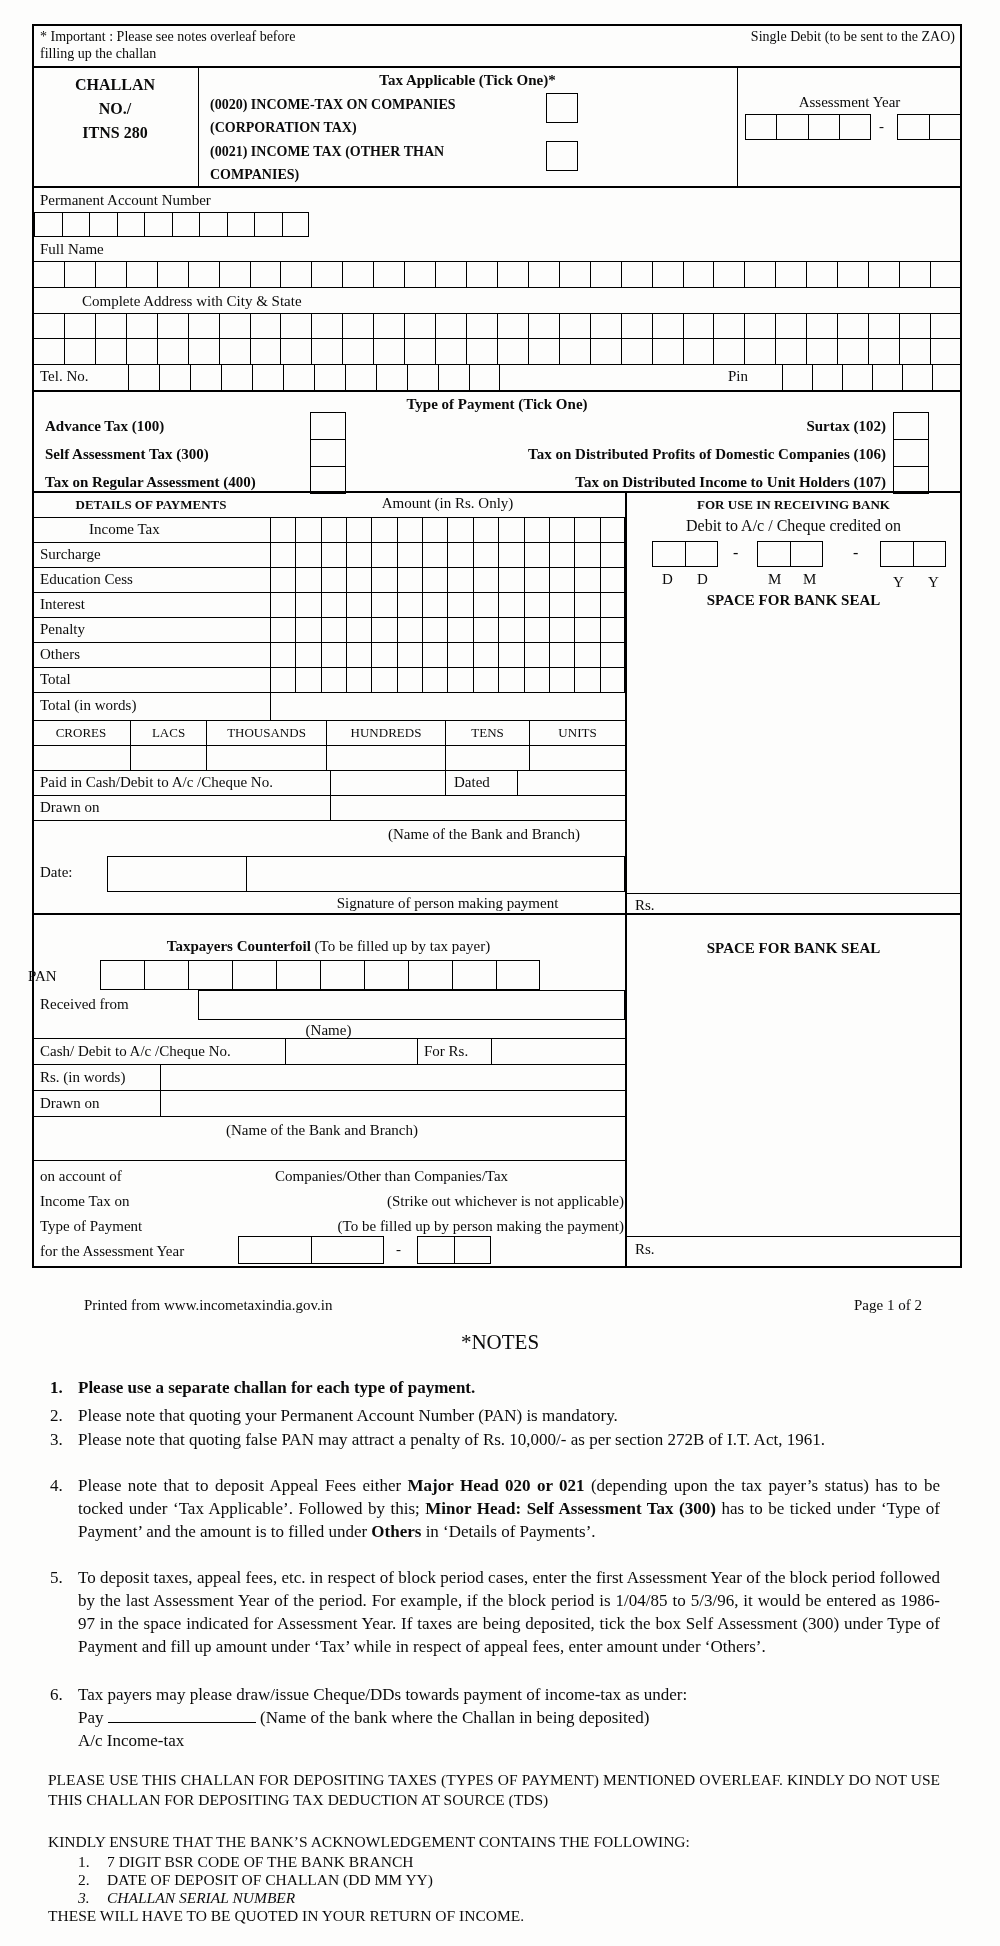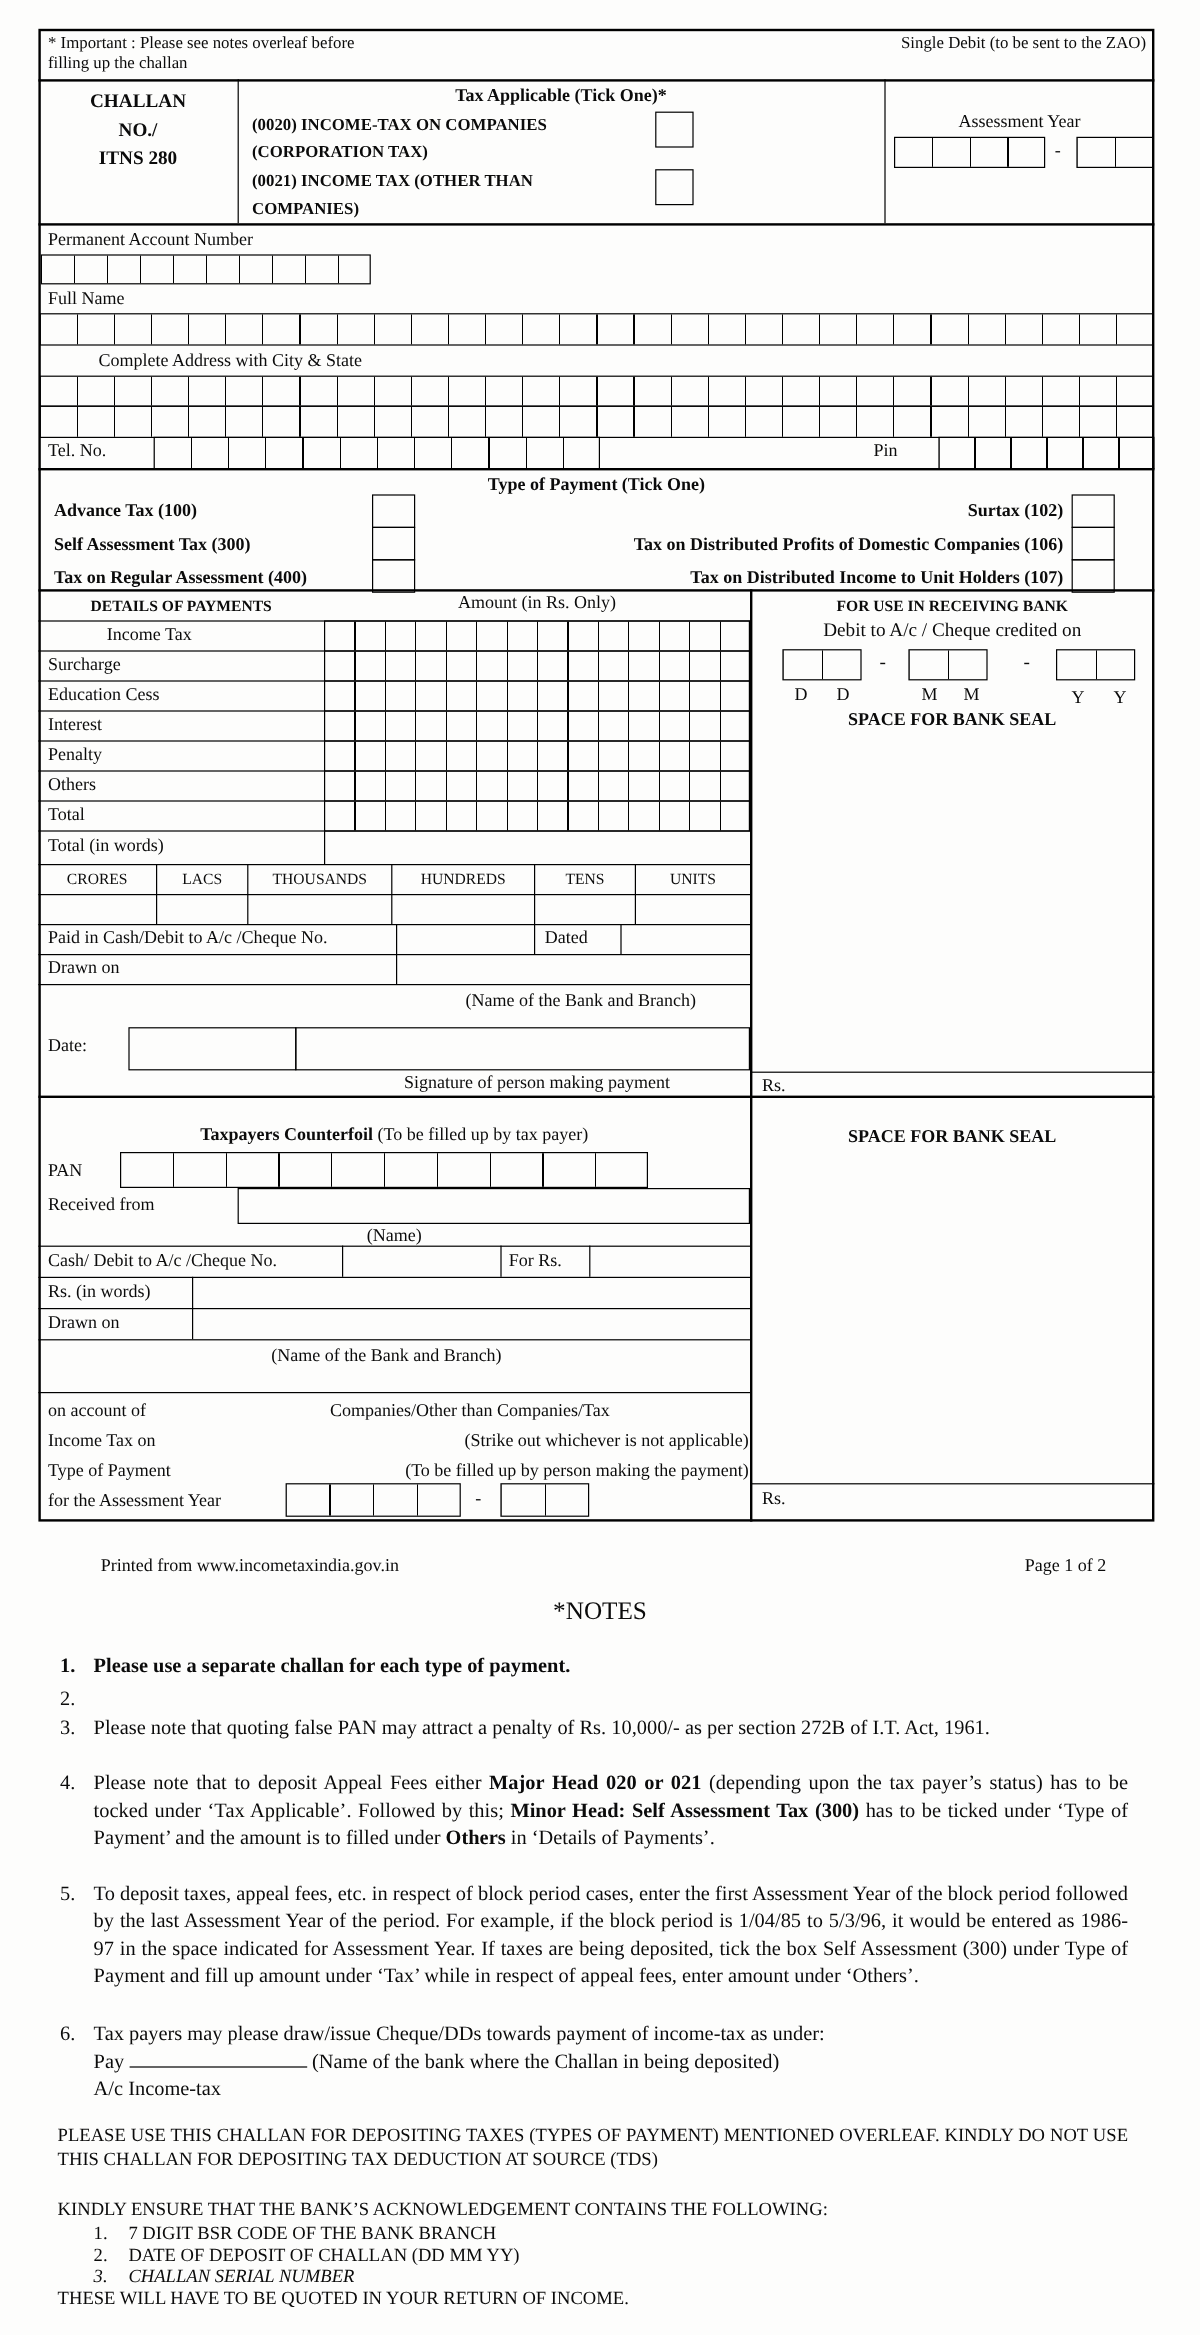--- a/index.html
+++ b/index.html
@@ -177,21 +177,21 @@
   <div class="t" style="left:803px;top:571px;">M</div>
   <div class="t" style="left:893px;top:574px;">Y</div>
   <div class="t" style="left:928px;top:574px;">Y</div>
   <div class="t b ctr" style="left:625px;top:592px;width:337px;">SPACE FOR BANK SEAL</div>
   <div class="hline" style="left:625px;top:893px;width:337px;"></div>
   <div class="t" style="left:635px;top:897px;">Rs.</div>
 
   <div class="t ctr" style="left:32px;top:938px;width:593px;">
     <span class="b">Taxpayers Counterfoil</span><span> (To be filled up by tax payer)</span>
   </div>
-  <div class="t" style="left:40px;top:968px;">PAN</div>
+  <div class="t" style="left:28px;top:968px;">PAN</div>
   <div class="cells" style="left:100px;top:960px;width:440px;height:30px;--cw:44px;"></div>
   <div class="t" style="left:40px;top:996px;">Received from</div>
   <div class="rect" style="left:198px;top:990px;width:427px;height:30px;"></div>
   <div class="t ctr" style="left:32px;top:1022px;width:593px;">(Name)</div>
 
   <div class="hline" style="left:32px;top:1038px;width:593px;"></div>
   <div class="t" style="left:40px;top:1043px;">Cash/ Debit to A/c /Cheque No.</div>
   <div class="t" style="left:424px;top:1043px;">For Rs.</div>
   <div class="vline" style="left:285px;top:1038px;height:26px;"></div>
   <div class="vline" style="left:417px;top:1038px;height:26px;"></div>
@@ -225,20 +225,21 @@
   <div class="t" style="left:854px;top:1297px;">Page 1 of 2</div>
 
   <div class="t ctr" style="left:0px;top:1330px;width:1000px;font-size:21px;">*NOTES</div>
 
   <div class="note" style="top:1376px;font-weight:bold;">
     <span class="num">1.</span>
     <span>Please use  a separate challan for each type of payment.</span>
   </div>
   <div class="note" style="top:1404px;">
     <span class="num">2.</span>
+    <span>Please note that quoting your Permanent Account Number (PAN) is mandatory.</span>
   </div>
   <div class="note jst" style="top:1428px;">
     <span class="num">3.</span>
     <span>Please note that quoting false PAN may attract a penalty of Rs. 10,000/- as per section 272B of I.T. Act, 1961.</span>
   </div>
   <div class="note jst" style="top:1474px;">
     <span class="num">4.</span>
     <span>Please note that to deposit Appeal Fees either </span><span class="b">Major Head 020 or 021</span><span> (depending upon the tax payer’s status) has to be tocked under ‘Tax Applicable’. Followed by this; </span><span class="b">Minor Head: Self Assessment Tax (300)</span><span> has to be ticked under ‘Type of Payment’ and the amount is to filled under </span><span class="b">Others</span><span> in ‘Details of Payments’.</span>
   </div>
   <div class="note jst" style="top:1566px;">

